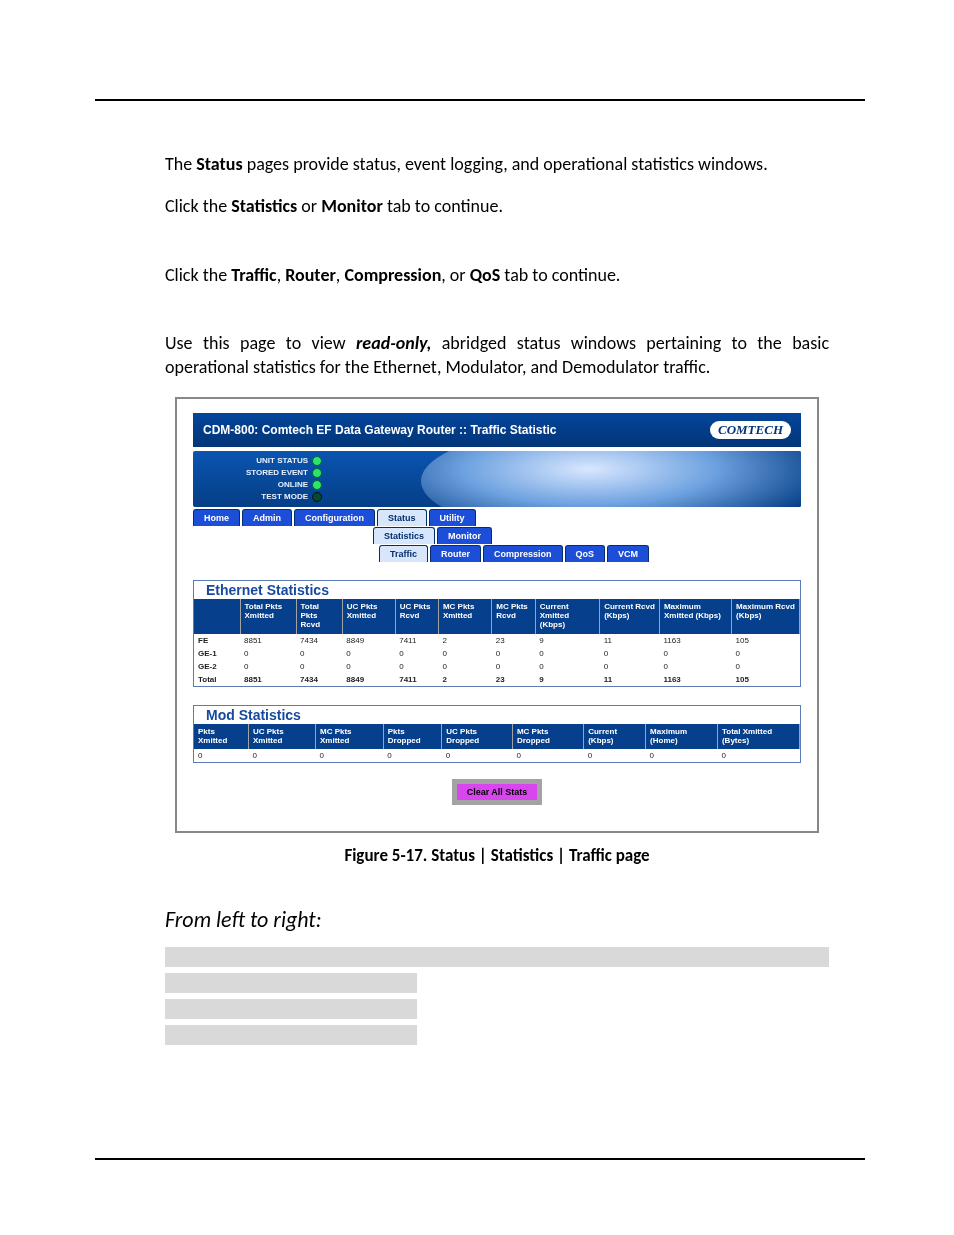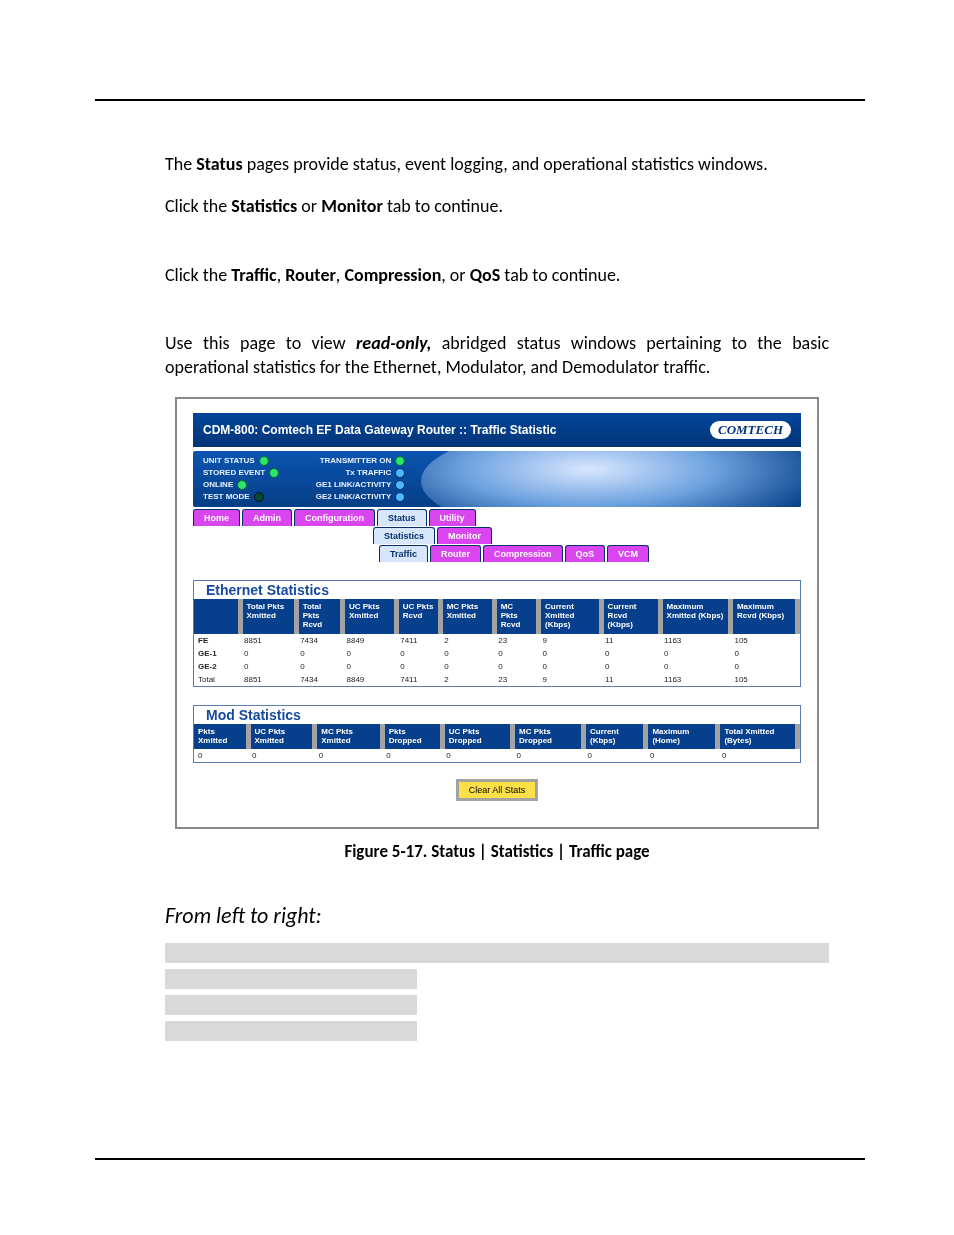--- a/index.html
+++ b/index.html
@@ -21,42 +21,42 @@
 
   
   .shot{border:2px solid #888;background:#fff;width:640px;margin:12px auto 0 auto;font-family:Verdana,Arial,sans-serif;}
   .shot-inner{padding:14px 16px 26px 16px;}
   .titlebar{background:linear-gradient(#04459c,#023577);color:#fff;font-weight:700;font-size:12px;padding:8px 10px;display:flex;align-items:center;justify-content:space-between;}
   .titlebar .logo{font-style:italic;font-family:Georgia,serif;font-size:13px;color:#cfe3ff;background:#fff;color:#023577;border-radius:9px;padding:1px 8px;}
   .banner{position:relative;background:linear-gradient(#0a55b0,#053e86);height:56px;border-radius:2px;overflow:hidden;margin-top:4px;}
   .swoosh{position:absolute;right:-40px;top:-30px;width:420px;height:120px;border-radius:50%;background:radial-gradient(ellipse at 40% 40%, #d9e7ff 0%, #6ea2e0 35%, #053e86 70%);}
   .status-block{position:absolute;left:10px;top:4px;font-size:8px;color:#e8f0ff;font-weight:700;line-height:12px;}
   .status-block .col{display:inline-block;vertical-align:top;}
-  .status-block .c1{text-align:left;width:82px;}
+  .status-block .c1{text-align:right;width:82px;margin-left:37px;}
   .status-block .c2{text-align:right;width:106px;margin-left:12px;}
   .led{display:inline-block;width:8px;height:8px;border-radius:50%;margin-left:4px;vertical-align:middle;background:#2de36a;border:1px solid #063;}
   .led.blue{background:#4fb6ff;border-color:#036;}
   .led.dark{background:#06492f;border-color:#012;}
 
   .tabstrip{display:flex;align-items:flex-start;font-size:9px;font-weight:700;margin-top:2px;}
   .tabstrip .tab{padding:3px 10px;border:1px solid #03306b;border-bottom:none;margin-right:2px;border-radius:3px 3px 0 0;cursor:pointer;}
-  .tabstrip .tab.blue{background:#d946ef;color:#fff;}
+  .tabstrip .tab.blue{background:#1d4ed8;color:#fff;}
   .tabstrip .tab.lite{background:#d8e6fb;color:#03306b;}
   .tabstrip.row2{margin-left:180px;margin-top:1px;}
   .tabstrip.row3{margin-left:186px;margin-top:1px;}
 
   .fset{border:1px solid #5a7bb5;margin-top:18px;padding:0;}
   .fset-legend{font-size:14px;font-weight:700;color:#174a9e;margin:-8px 0 0 8px;background:#fff;display:inline-block;padding:0 4px;}
   table.stat{width:100%;border-collapse:collapse;font-size:8px;}
-  table.stat th{background:#063f8b;color:#fff;font-weight:700;text-align:left;padding:4px 4px;border-right:5px solid #a3a3a3;vertical-align:top;line-height:1.1;}
+  table.stat th{background:#063f8b;color:#fff;font-weight:700;text-align:left;padding:4px 4px;border-right:1px solid #a3a3a3;vertical-align:top;line-height:1.1;}
   table.stat td{padding:2px 4px;color:#222;}
-  table.stat tr.tot td{font-weight:400;}
+  table.stat tr.tot td{font-weight:700;}
   table.stat td.rowhdr{font-weight:700;width:38px;}
 
-  .btn-clear{display:block;margin:16px auto 0 auto;font-size:9px;padding:3px 10px;background:#fde047;border:3px solid #a3a3a3;cursor:pointer;}
+  .btn-clear{display:block;margin:16px auto 0 auto;font-size:9px;padding:3px 10px;background:#d946ef;border:5px solid #a3a3a3;cursor:pointer;font-weight:bold;}
 </style>
 </head>
 <body>
 
 <div class="page">
   <div class="hr-top"></div>
   <div class="hr-bot"></div>
 
   <div class="content">
 
@@ -89,26 +89,20 @@
         </div>
 
         <div class="banner">
           <div class="swoosh"></div>
           <div class="status-block">
             <div class="col c1">
               <div><span>UNIT STATUS</span><span class="led"></span></div>
               <div><span>STORED EVENT</span><span class="led"></span></div>
               <div><span>ONLINE</span><span class="led"></span></div>
               <div><span>TEST MODE</span><span class="led dark"></span></div>
-            </div>
-            <div class="col c2">
-              <div><span>TRANSMITTER ON</span><span class="led"></span></div>
-              <div><span>Tx TRAFFIC</span><span class="led blue"></span></div>
-              <div><span>GE1 LINK/ACTIVITY</span><span class="led blue"></span></div>
-              <div><span>GE2 LINK/ACTIVITY</span><span class="led blue"></span></div>
             </div>
           </div>
         </div>
 
         <div class="tabstrip">
           <div class="tab blue">Home</div>
           <div class="tab blue">Admin</div>
           <div class="tab blue">Configuration</div>
           <div class="tab lite">Status</div>
           <div class="tab blue">Utility</div>

